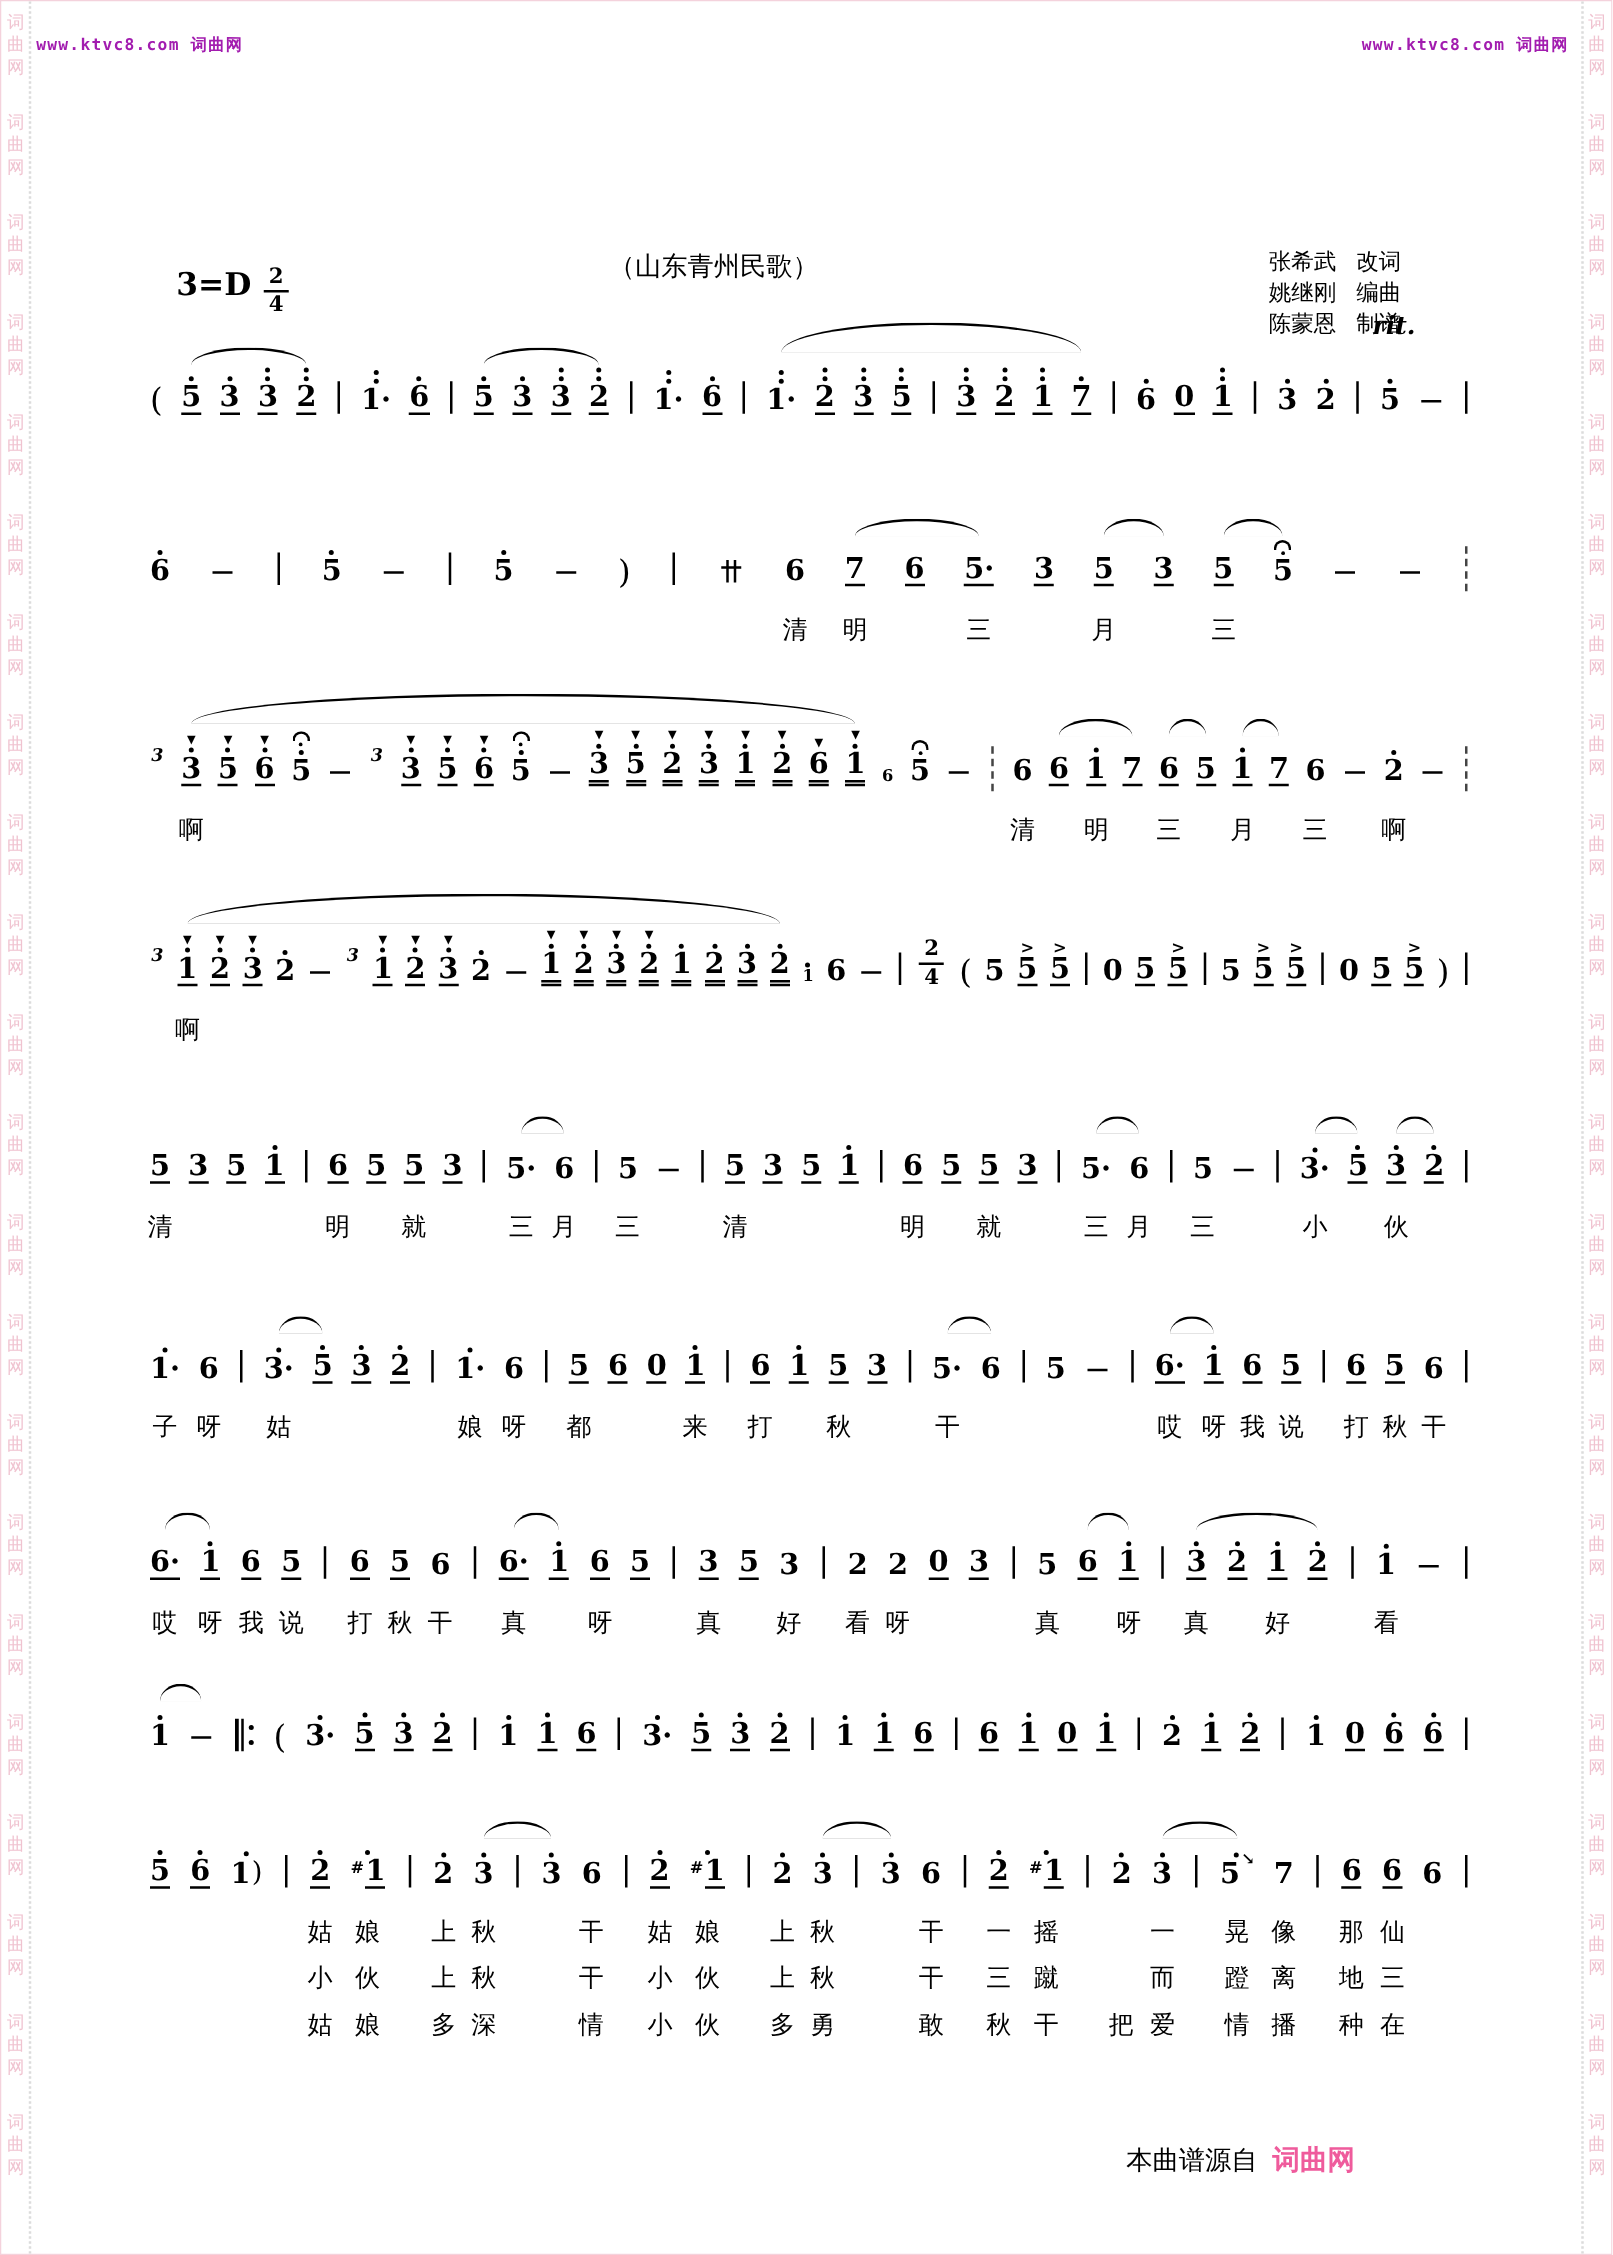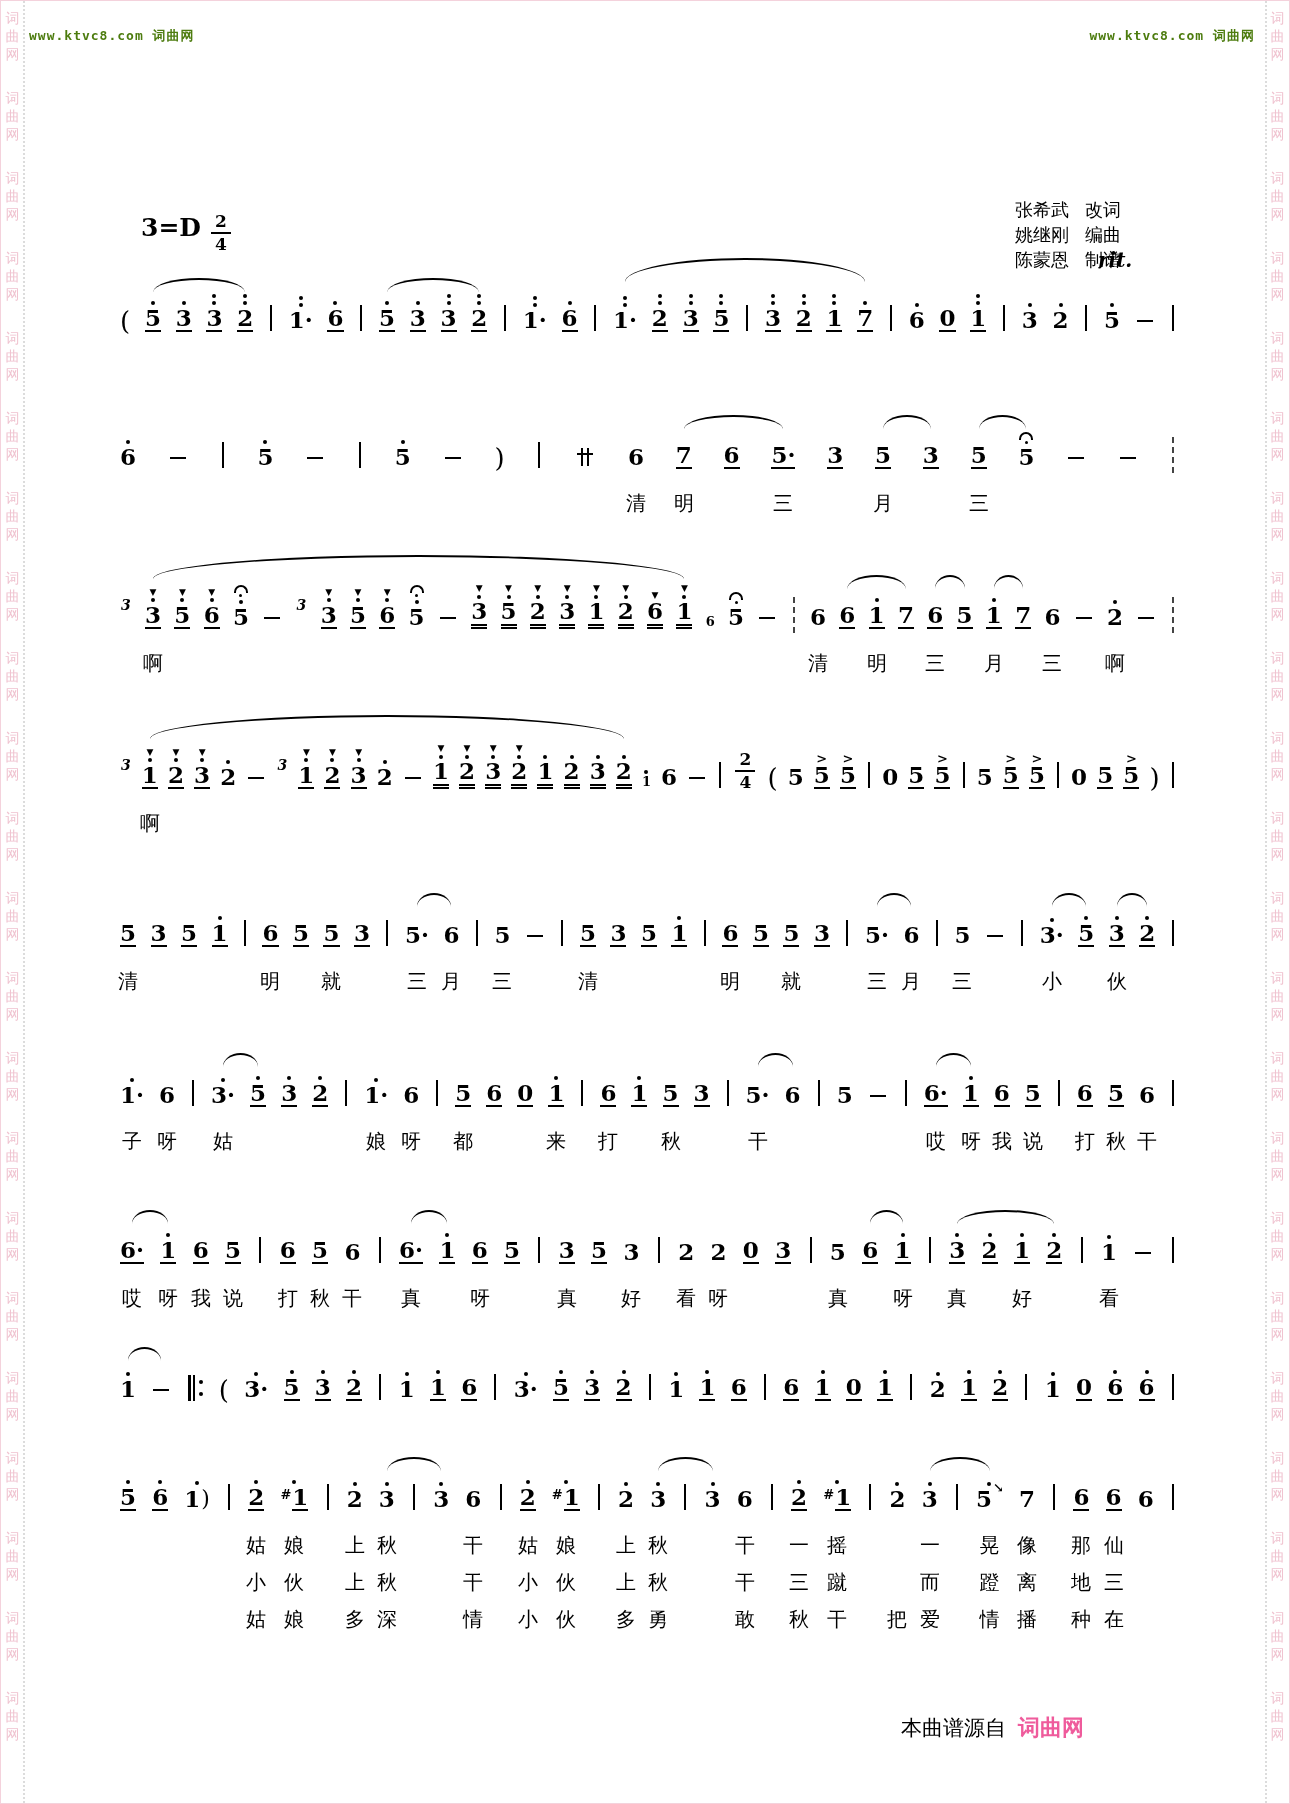--- a/index.html
+++ b/index.html
@@ -6,21 +6,21 @@
   .page{position:relative;width:1290px;height:1804px;background:#ffffff;
         font-family:"DejaVu Sans",sans-serif;color:#000;overflow:hidden;
         border:1px solid #f4d2dc;box-sizing:border-box;}
   
   .wm-col{position:absolute;top:0;bottom:0;width:21px;display:flex;flex-direction:column;
           align-items:center;padding-top:8px;font-size:14px;line-height:18px;
           color:var(--wm-pink,#f0c3d0);}
   .wm-col.left{left:1px;border-right:2px dotted #dcdcdc;}
   .wm-col.right{right:1px;border-left:2px dotted #dcdcdc;}
   .wm-gap{height:26px;flex:none;}
-  .corner{position:absolute;top:26px;font:700 13px "DejaVu Sans Mono",monospace;color:#4d7c0f;
+  .corner{position:absolute;top:26px;font:700 13px "DejaVu Sans Mono",monospace;color:#a21caf;
           letter-spacing:1px;}
   .corner.tl{left:28px;}
   .corner.tr{right:34px;}
   
   .title{position:absolute;top:138px;left:0;width:1260px;text-align:center;
          font-weight:700;font-size:38px;letter-spacing:6px;}
   .subtitle{position:absolute;top:198px;left:0;width:1140px;text-align:center;font-size:21px;}
   .credits{position:absolute;left:1014px;top:196px;font-size:18px;line-height:25px;}
   .credit-row{display:flex;gap:16px;}
   .keysig{position:absolute;left:140px;top:212px;display:flex;align-items:flex-start;gap:10px;
@@ -250,20 +250,21 @@
       <div class="wm-gap"></div>
       <div>词</div>
       <div>曲</div>
       <div>网</div>
       <div class="wm-gap"></div>
     </div>
 
   <div class="corner tl">www.ktvc8.com 词曲网</div>
   <div class="corner tr">www.ktvc8.com 词曲网</div>
 
+  <div class="subtitle">（山东青州民歌）</div>
 
   <div class="credits">
     <div class="credit-row">
       <span>张希武</span>
       <span>改词</span>
     </div>
     <div class="credit-row">
       <span>姚继刚</span>
       <span>编曲</span>
     </div>

